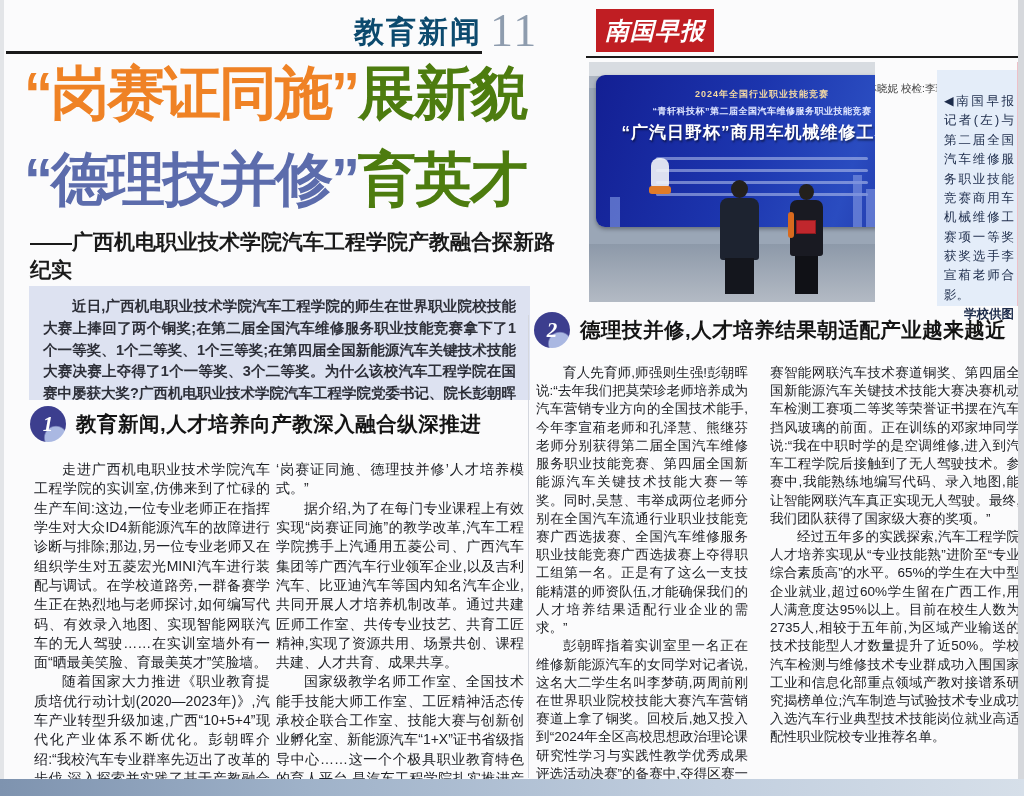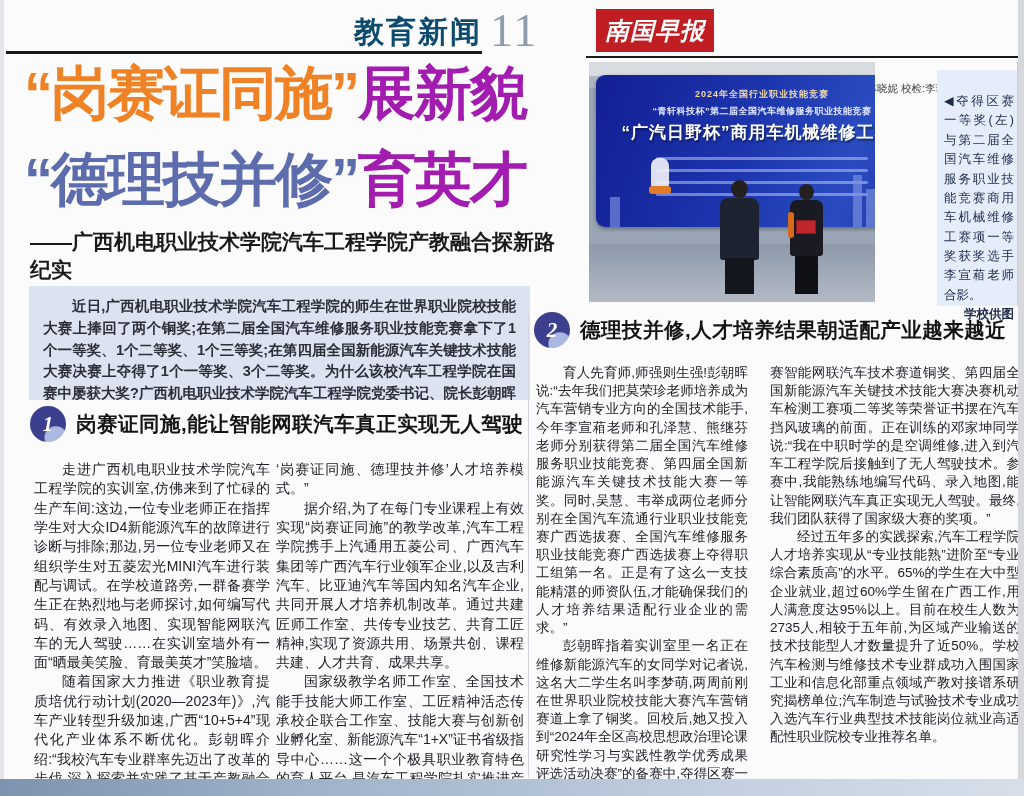--- a/index.html
+++ b/index.html
@@ -14,21 +14,21 @@
   .pageno { left:486px; top:4px; font-size:46px; color:#8e9cae; font-family:"Liberation Serif","DejaVu Serif",serif; letter-spacing:2px; }
   .logo { left:592px; top:9px; width:118px; height:43px; background:#c01e23; color:#fff; display:flex; align-items:center; justify-content:center; font-family:"Liberation Serif","DejaVu Serif",serif; font-style:italic; font-weight:bold; font-size:24px; letter-spacing:1px; }
   .hmeta { left:722px; top:13px; width:290px; color:#2b2b2b; }
   .hmeta .d { font-size:12.5px; font-weight:bold; margin-bottom:4px;margin-top:48px; }
   .hmeta .c { font-size:10.5px; color:#444; }
   .rule-right { left:582px; top:56px; width:434px; height:2px; background:#1a1a1a; }
 
   
   .hl { left:20px; width:560px; font-weight:900; font-size:58px; letter-spacing:-2px; line-height:1.0; white-space:nowrap; }
   .hl1 { top:64px; } .hl2 { top:150px; }
-  .hl .q1 { color:#ef8225; } .hl .q2 { color:#5c6cac; } .hl .rest { color:#a21caf; }
+  .hl .q1 { color:#ef8225; } .hl .q2 { color:#5c6cac; } .hl .rest { color:#4d7c0f; }
   .subtitle { left:26px; top:228px; width:540px; font-size:21px; font-weight:bold; color:#1a1a1a; }
   .byline { left:26px; top:258px; font-size:14.5px; color:#222; border-bottom:1px solid #999; padding-bottom:6px; width:262px; letter-spacing:1px; }
 
   
   .lede { left:25px; top:286px; width:501px; height:114px; background:#dde2f1; padding:10px 14px; font-size:14.5px; line-height:1.5; color:#2d2f38; font-weight:600; text-align:justify; overflow:hidden; }
   .ind { text-indent:2em; }
 
   
   .sechead { display:flex; align-items:center; gap:10px; }
   .s1head { left:26px; top:406px; } .s2head { left:530px; top:312px; }
@@ -122,28 +122,28 @@
     <div class="p1-body"></div>
     <div class="p1-legs"></div>
     <div class="p2-head"></div>
     <div class="p2-body"></div>
     <div class="p2-arm"></div>
     <div class="p2-cert"></div>
     <div class="p2-legs"></div>
   </div>
 
   <div class="abs caption">
-    <div>◀夺得区赛一等奖(左)与第二届全国汽车维修服务职业技能竞赛商用车机械维修工赛项一等奖获奖选手李宣葙老师合影。</div>
+    <div>◀南国早报记者(左)与第二届全国汽车维修服务职业技能竞赛商用车机械维修工赛项一等奖获奖选手李宣葙老师合影。</div>
     <div class="credit">学校供图</div>
   </div>
   <div class="abs edge-pink"></div>
 
   <div class="abs sechead s1head">
     <div class="badge">1</div>
-    <div class="t">岗赛证同施,能让智能网联汽车真正实现无人驾驶</div>
+    <div class="t">教育新闻,人才培养向产教深入融合纵深推进</div>
   </div>
   <div class="abs col c-s1 s1c1">
     <p class="ind">走进广西机电职业技术学院汽车工程学院的实训室,仿佛来到了忙碌的生产车间:这边,一位专业老师正在指挥学生对大众ID4新能源汽车的故障进行诊断与排除;那边,另一位专业老师又在组织学生对五菱宏光MINI汽车进行装配与调试。在学校道路旁,一群备赛学生正在热烈地与老师探讨,如何编写代码、有效录入地图、实现智能网联汽车的无人驾驶……在实训室墙外有一面“晒最美笑脸、育最美英才”笑脸墙。</p>
     <p class="ind">随着国家大力推进《职业教育提质培优行动计划(2020—2023年)》,汽车产业转型升级加速,广西“10+5+4”现代化产业体系不断优化。彭朝晖介绍:“我校汽车专业群率先迈出了改革的步伐,深入探索并实践了基于产教融合的</p>
   </div>
   <div class="abs col c-s1 s1c2">
     <p>‘岗赛证同施、德理技并修’人才培养模式。”</p>
     <p class="ind">据介绍,为了在每门专业课程上有效实现“岗赛证同施”的教学改革,汽车工程学院携手上汽通用五菱公司、广西汽车集团等广西汽车行业领军企业,以及吉利汽车、比亚迪汽车等国内知名汽车企业,共同开展人才培养机制改革。通过共建匠师工作室、共传专业技艺、共育工匠精神,实现了资源共用、场景共创、课程共建、人才共育、成果共享。</p>
     <p class="ind">国家级教学名师工作室、全国技术能手技能大师工作室、工匠精神活态传承校企联合工作室、技能大赛与创新创业孵化室、新能源汽车“1+X”证书省级指导中心……这一个个极具职业教育特色的育人平台,是汽车工程学院扎实推进产教融合最有说服力的证明。</p>
   </div>

